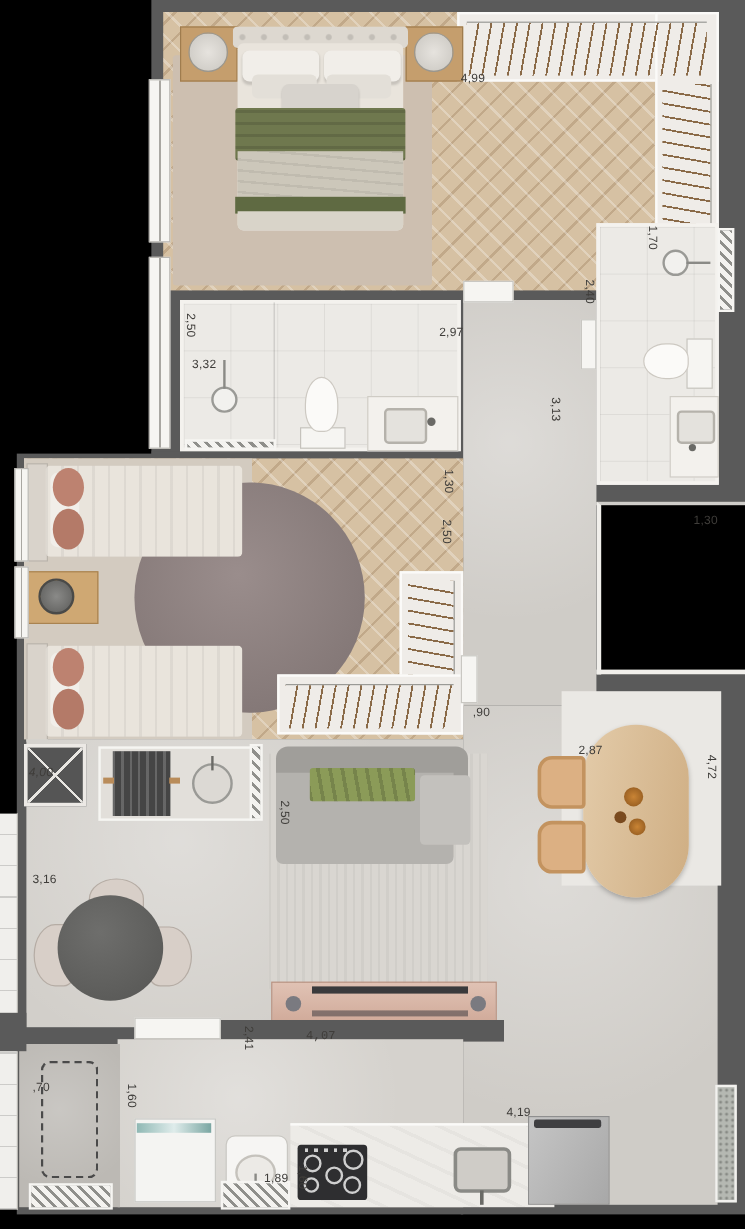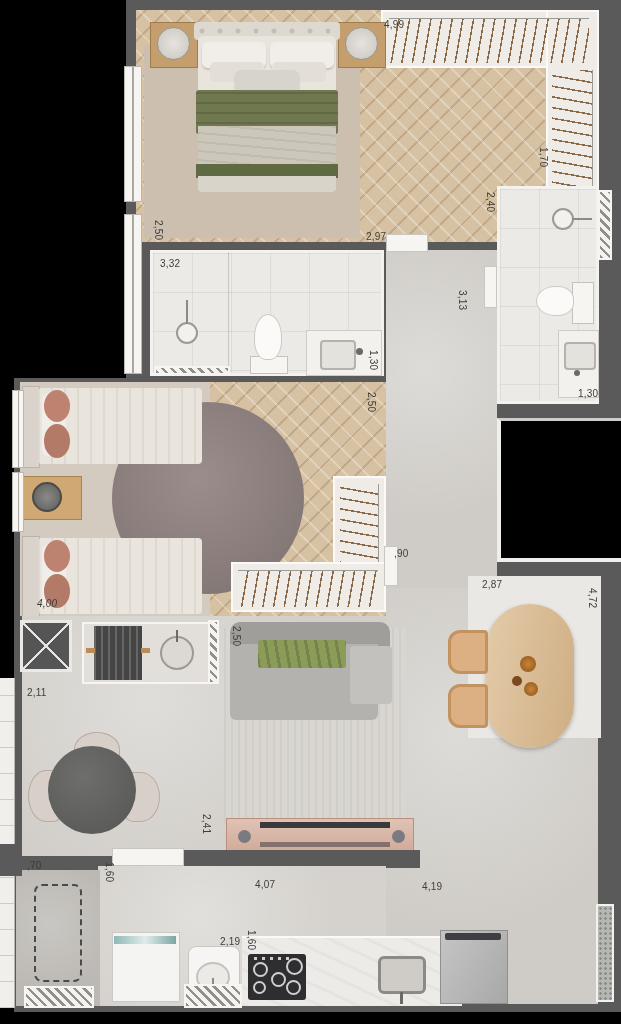--- a/index.html
+++ b/index.html
@@ -22,21 +22,21 @@
   .closet{background:#efece8;border:2px solid #fbfaf8;box-sizing:border-box;}
   .hatch{background:repeating-linear-gradient(45deg,#8f8f8b 0 2.5px,#f4f3f0 2.5px 6.5px);
          border:2px solid #f6f5f2;box-sizing:border-box;}
   .hangers-down{background:repeating-linear-gradient(100deg, transparent 0 9px, #8a6a48 9px 10.5px);
                 border-top:1px solid #9a9a96;}
   .hangers-left{background:repeating-linear-gradient(10deg, transparent 0 9px, #8a6a48 9px 10.5px);
                 border-right:1px solid #9a9a96;}
   .white-open{background:#f6f5f2;border:1px solid #c9c7c2;box-sizing:border-box;}
   .window{background:#f6f5f2;border:1px solid #b9b7b2;box-sizing:border-box;
     background-image:linear-gradient(90deg, transparent 45%, #a9a7a2 45%, #a9a7a2 55%, transparent 55%);}
-  .dim{position:absolute;font-size:10px;color:#3f3d3a;letter-spacing:.2px;white-space:nowrap;}
+  .dim{position:absolute;font-size:10px;color:#3f3d3a;letter-spacing:.2px;white-space:nowrap;margin-top:41px;}
   .dim.v{writing-mode:vertical-rl;text-orientation:mixed;}
   .ring{border-radius:50%;box-sizing:border-box;}
 </style>
 </head>
 <body>
 
 <div class="plan">
 
   <div class="abs wall" style="left:126px;top:0;width:495px;height:422px;"></div>
   <div class="abs wall" style="left:14px;top:376px;width:372px;height:636px;"></div>
@@ -188,26 +188,26 @@
       <span class="dim v" style="left: 538px; top: 147px;">1,70</span>
       <span class="dim v" style="left: 485px; top: 192px;">2,40</span>
       <span class="dim v" style="left: 153px; top: 220px;">2,50</span>
       <span class="dim" style="left: 366px; top: 231px;">2,97</span>
       <span class="dim" style="left: 160px; top: 258px;">3,32</span>
       <span class="dim v" style="left: 457px; top: 290px;">3,13</span>
       <span class="dim v" style="left: 368px; top: 350px;">1,30</span>
       <span class="dim" style="left: 578px; top: 388px;">1,30</span>
       <span class="dim v" style="left: 366px; top: 392px;">2,50</span>
       <span class="dim" style="left: 394px; top: 548px;">,90</span>
-      <span class="dim" style="left: 37px; top: 598px; font-style: italic;">4,00</span>
+      <span class="dim" style="left: 24px; top: 598px; font-style: italic;">4,00</span>
       <span class="dim" style="left: 482px; top: 579px;">2,87</span>
       <span class="dim v" style="left: 587px; top: 588px;">4,72</span>
       <span class="dim v" style="left: 231px; top: 626px;">2,50</span>
-      <span class="dim" style="left: 27px; top: 687px;">2,11</span>
+      <span class="dim" style="left: 27px; top: 687px;">3,16</span>
       <span class="dim v" style="left: 201px; top: 814px;">2,41</span>
       <span class="dim" style="left: 422px; top: 881px;">4,19</span>
-      <span class="dim" style="left: 255px; top: 879px;">4,07</span>
+      <span class="dim" style="left: 255px; top: 818px; font-family: Liberation Mono, monospace;">4,07</span>
       <span class="dim" style="left: 27px; top: 860px;">,70</span>
       <span class="dim v" style="left: 104px; top: 862px;">1,60</span>
-      <span class="dim" style="left: 220px; top: 936px;">2,19</span>
+      <span class="dim" style="left: 220px; top: 936px;">1,89</span>
       <span class="dim v" style="left: 246px; top: 930px;">1,60</span>
     </div>
 </div>
 
 </body></html>

